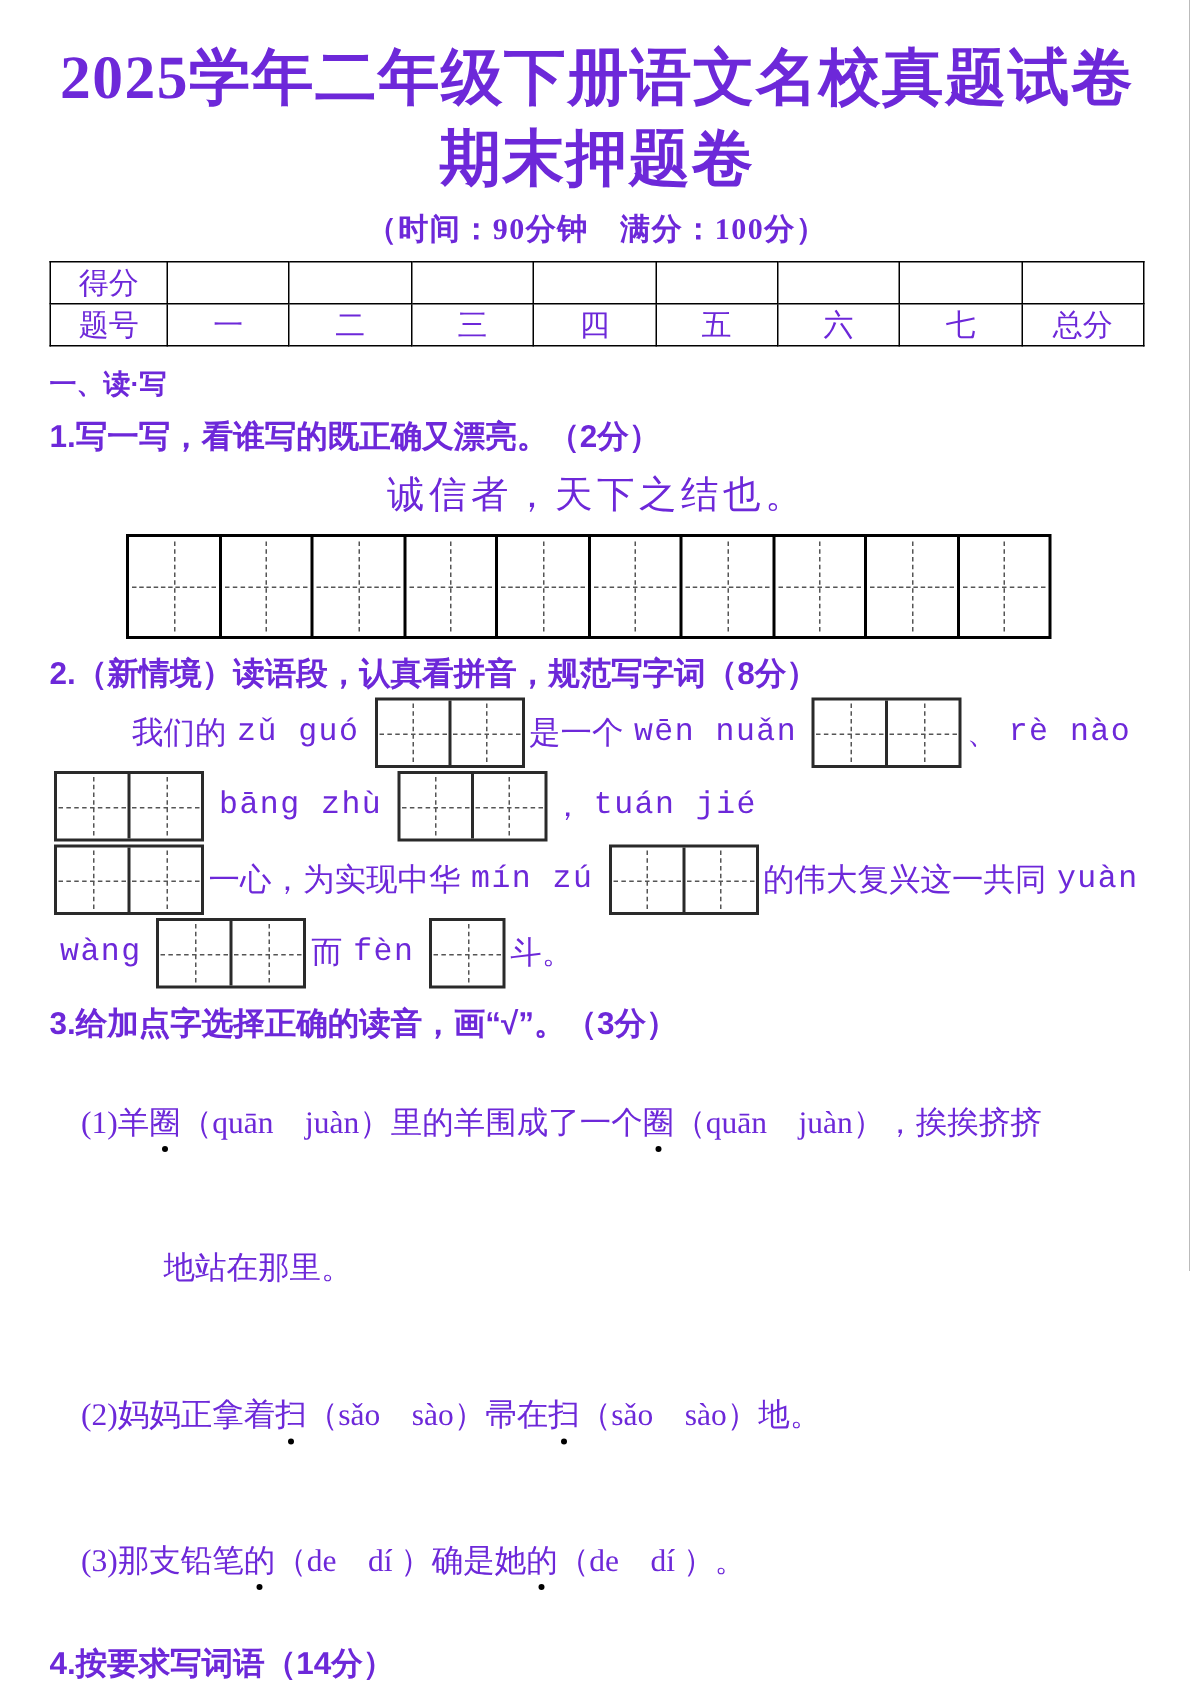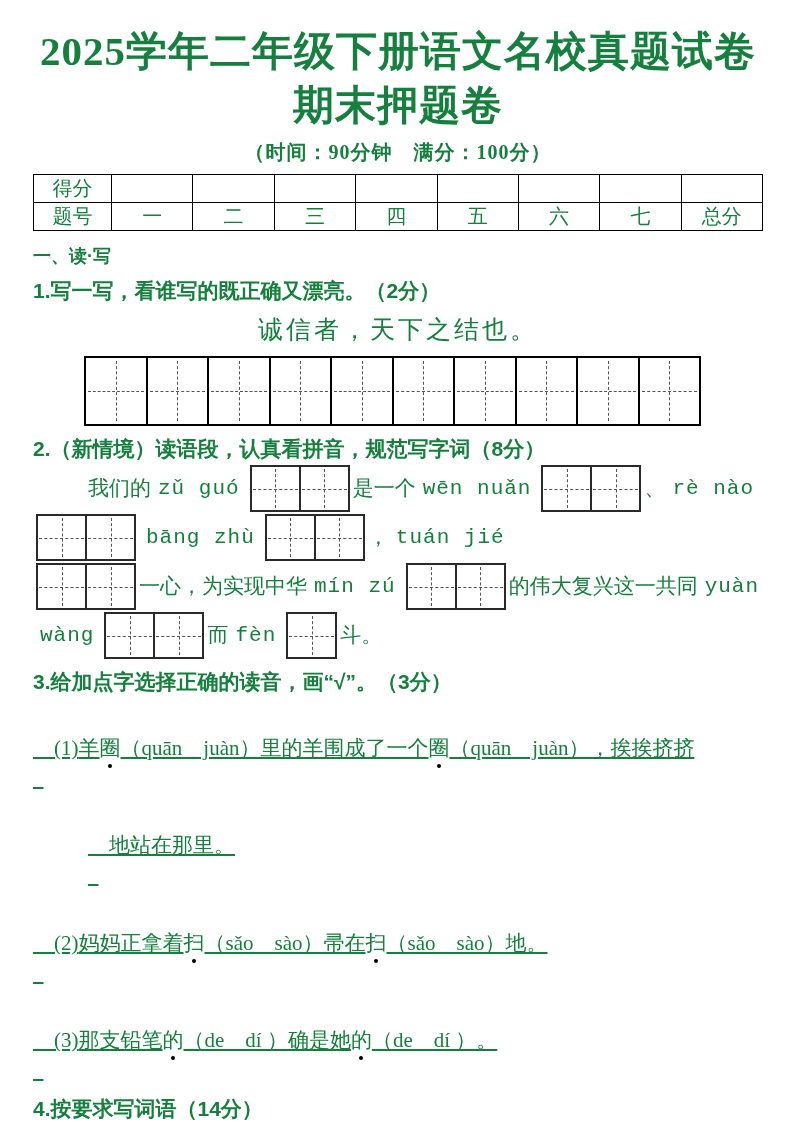--- a/index.html
+++ b/index.html
@@ -1,17 +1,17 @@
 <!DOCTYPE html>
 <html><head>
 <meta charset="utf-8">
 <style>
   html,body{margin:0;padding:0;background:#888;}
   .page{
-    width:793px;height:1122px;background:#fff;color:#15803d;
+    width:793px;height:1122px;background:#fff;color:#6d28d9;
     font-family:"Liberation Serif","DejaVu Serif",serif;
     box-sizing:border-box;padding:24px 30px 0 33px;
     margin:0 auto;position:relative;overflow:hidden;
   }
   
   .title-line{
     text-align:center;font-weight:bold;font-size:41px;line-height:1.32;
     font-family:"Liberation Serif","DejaVu Serif",serif;letter-spacing:1px;
   }
   .meta{
@@ -63,21 +63,21 @@
   .tcell:last-child{border-right:none;}
   .tcell::before{
     content:"";position:absolute;top:2px;bottom:2px;left:50%;
     border-left:1.2px dashed #555;
   }
   .tcell::after{
     content:"";position:absolute;left:1px;right:1px;top:50%;
     border-top:1.2px dashed #555;
   }
   
-  .q3-item{font-size:21px;margin-top:8px;line-height:1.42;white-space:pre;text-decoration:underline;}
+  .q3-item{font-size:21px;margin-top:8px;line-height:1.42;white-space:pre;}
   .q3-cont{margin-left:55px;}
   .dotch{position:relative;display:inline-block;}
   .dotch::after{
     content:"";position:absolute;width:4px;height:4px;border-radius:50%;
     background:#000;left:50%;bottom:-4px;transform:translateX(-50%);
   }
 </style>
 </head>
 <body>
 

